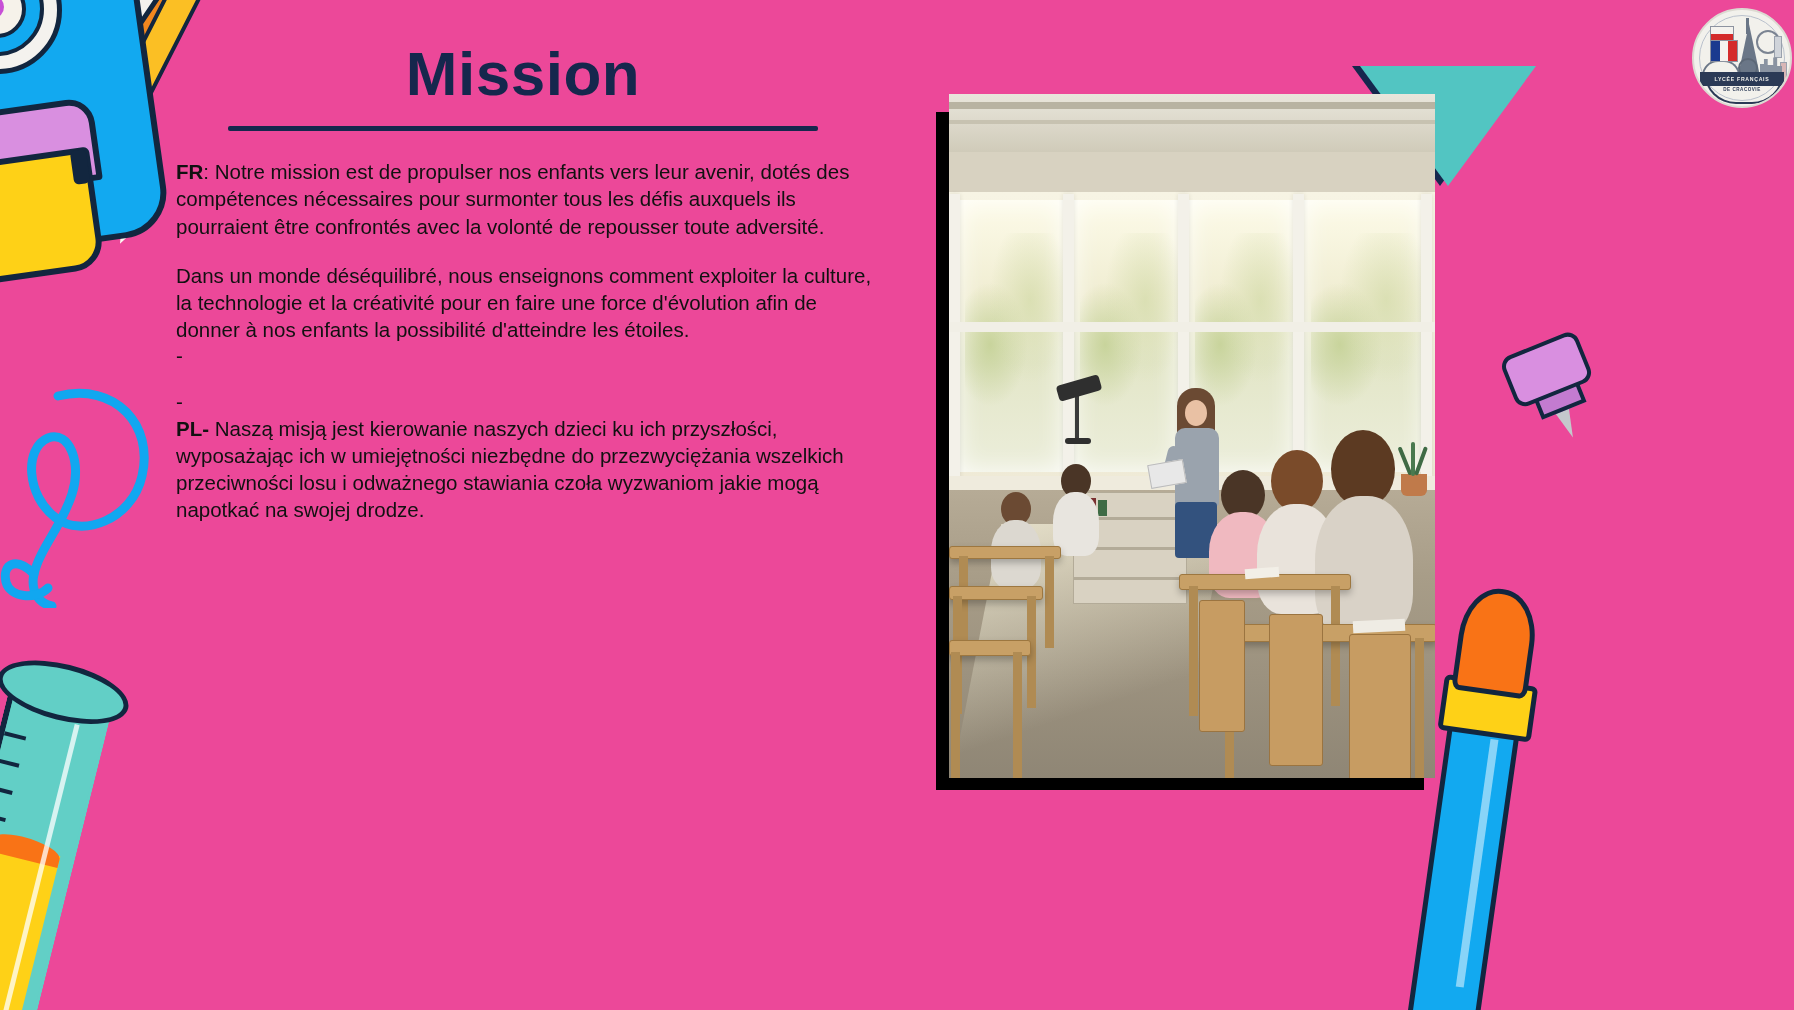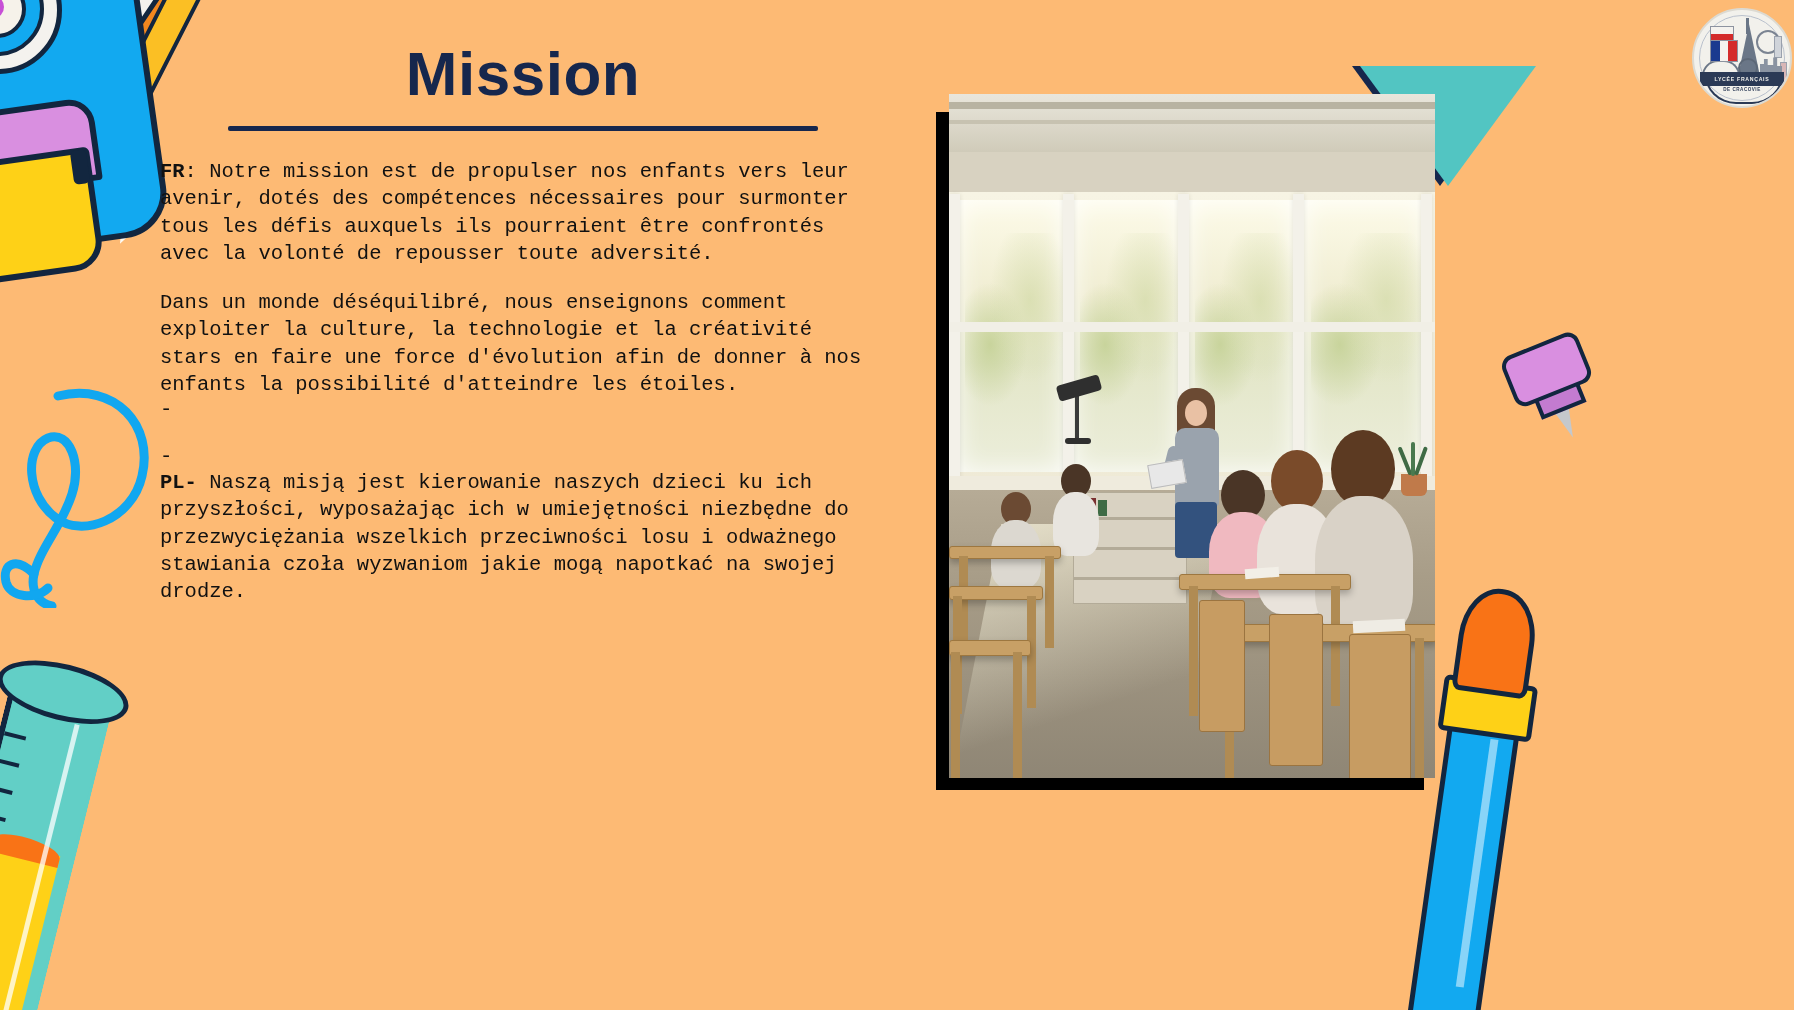--- a/index.html
+++ b/index.html
@@ -2,38 +2,38 @@
 <html><head>
 <meta charset="utf-8">
 <style>
   html,body{margin:0;padding:0;}
   body{
     width:1794px;height:1010px;
     background:#f7f6f3;
     font-family:"Liberation Sans",sans-serif;
     overflow:hidden;position:relative;
   }
-  .slide{position:absolute;inset:0;background:#fdba74;overflow:hidden;}
+  .slide{position:absolute;inset:0;background:#ec4899;overflow:hidden;}
 
   
   .title-wrap{position:absolute;left:228px;top:40px;width:590px;text-align:center;}
   .slide-title{
     font-size:62px;font-weight:bold;color:#16274d;
     letter-spacing:.5px;line-height:1.1;margin:0;
   }
   .title-rule{
     margin-top:18px;width:590px;height:5px;background:#16274d;border-radius:2px;
   }
 
   
   .body-col{
     position:absolute;left:160px;top:158px;width:725px;
     font-size:20.5px;line-height:1.33;color:#111111;
   }
-  .para{margin:0 0 0 0;font-family:Liberation Mono, monospace;}
+  .para{margin:0 0 0 16px;}
   .para + .para{margin-top:0;}
   .blank{height:22px;}
   .dash{line-height:1.2;}
   .lbl{font-weight:bold;}
 
   
   .photo-shadow{
     position:absolute;left:936px;top:112px;width:488px;height:678px;background:#000;
   }
   .photo{
@@ -342,21 +342,21 @@
   </div>
 
   <div class="title-wrap">
     <h1 class="slide-title">Mission</h1>
     <div class="title-rule"></div>
   </div>
 
   <div class="body-col">
     <p class="para"><span class="lbl">FR</span><span>: Notre mission est de propulser nos enfants vers leur avenir, dotés des compétences nécessaires pour surmonter tous les défis auxquels ils pourraient être confrontés avec la volonté de repousser toute adversité.</span></p>
     <div class="blank"></div>
-    <p class="para">Dans un monde déséquilibré, nous enseignons comment exploiter la culture, la technologie et la créativité stars en faire une force d'évolution afin de donner à nos enfants la possibilité d'atteindre les étoiles.</p>
+    <p class="para">Dans un monde déséquilibré, nous enseignons comment exploiter la culture, la technologie et la créativité pour en faire une force d'évolution afin de donner à nos enfants la possibilité d'atteindre les étoiles.</p>
     <p class="para dash">-</p>
     <div class="blank"></div>
     <p class="para dash">-</p>
     <p class="para"><span class="lbl">PL-</span><span> Naszą misją jest kierowanie naszych dzieci ku ich przyszłości, wyposażając ich w umiejętności niezbędne do przezwyciężania wszelkich przeciwności losu i odważnego stawiania czoła wyzwaniom jakie mogą napotkać na swojej drodze.</span></p>
     <div class="blank"></div>
   </div>
 
   <div class="photo-shadow"></div>
   <div class="photo">
     <div class="ph-ceiling"></div>

